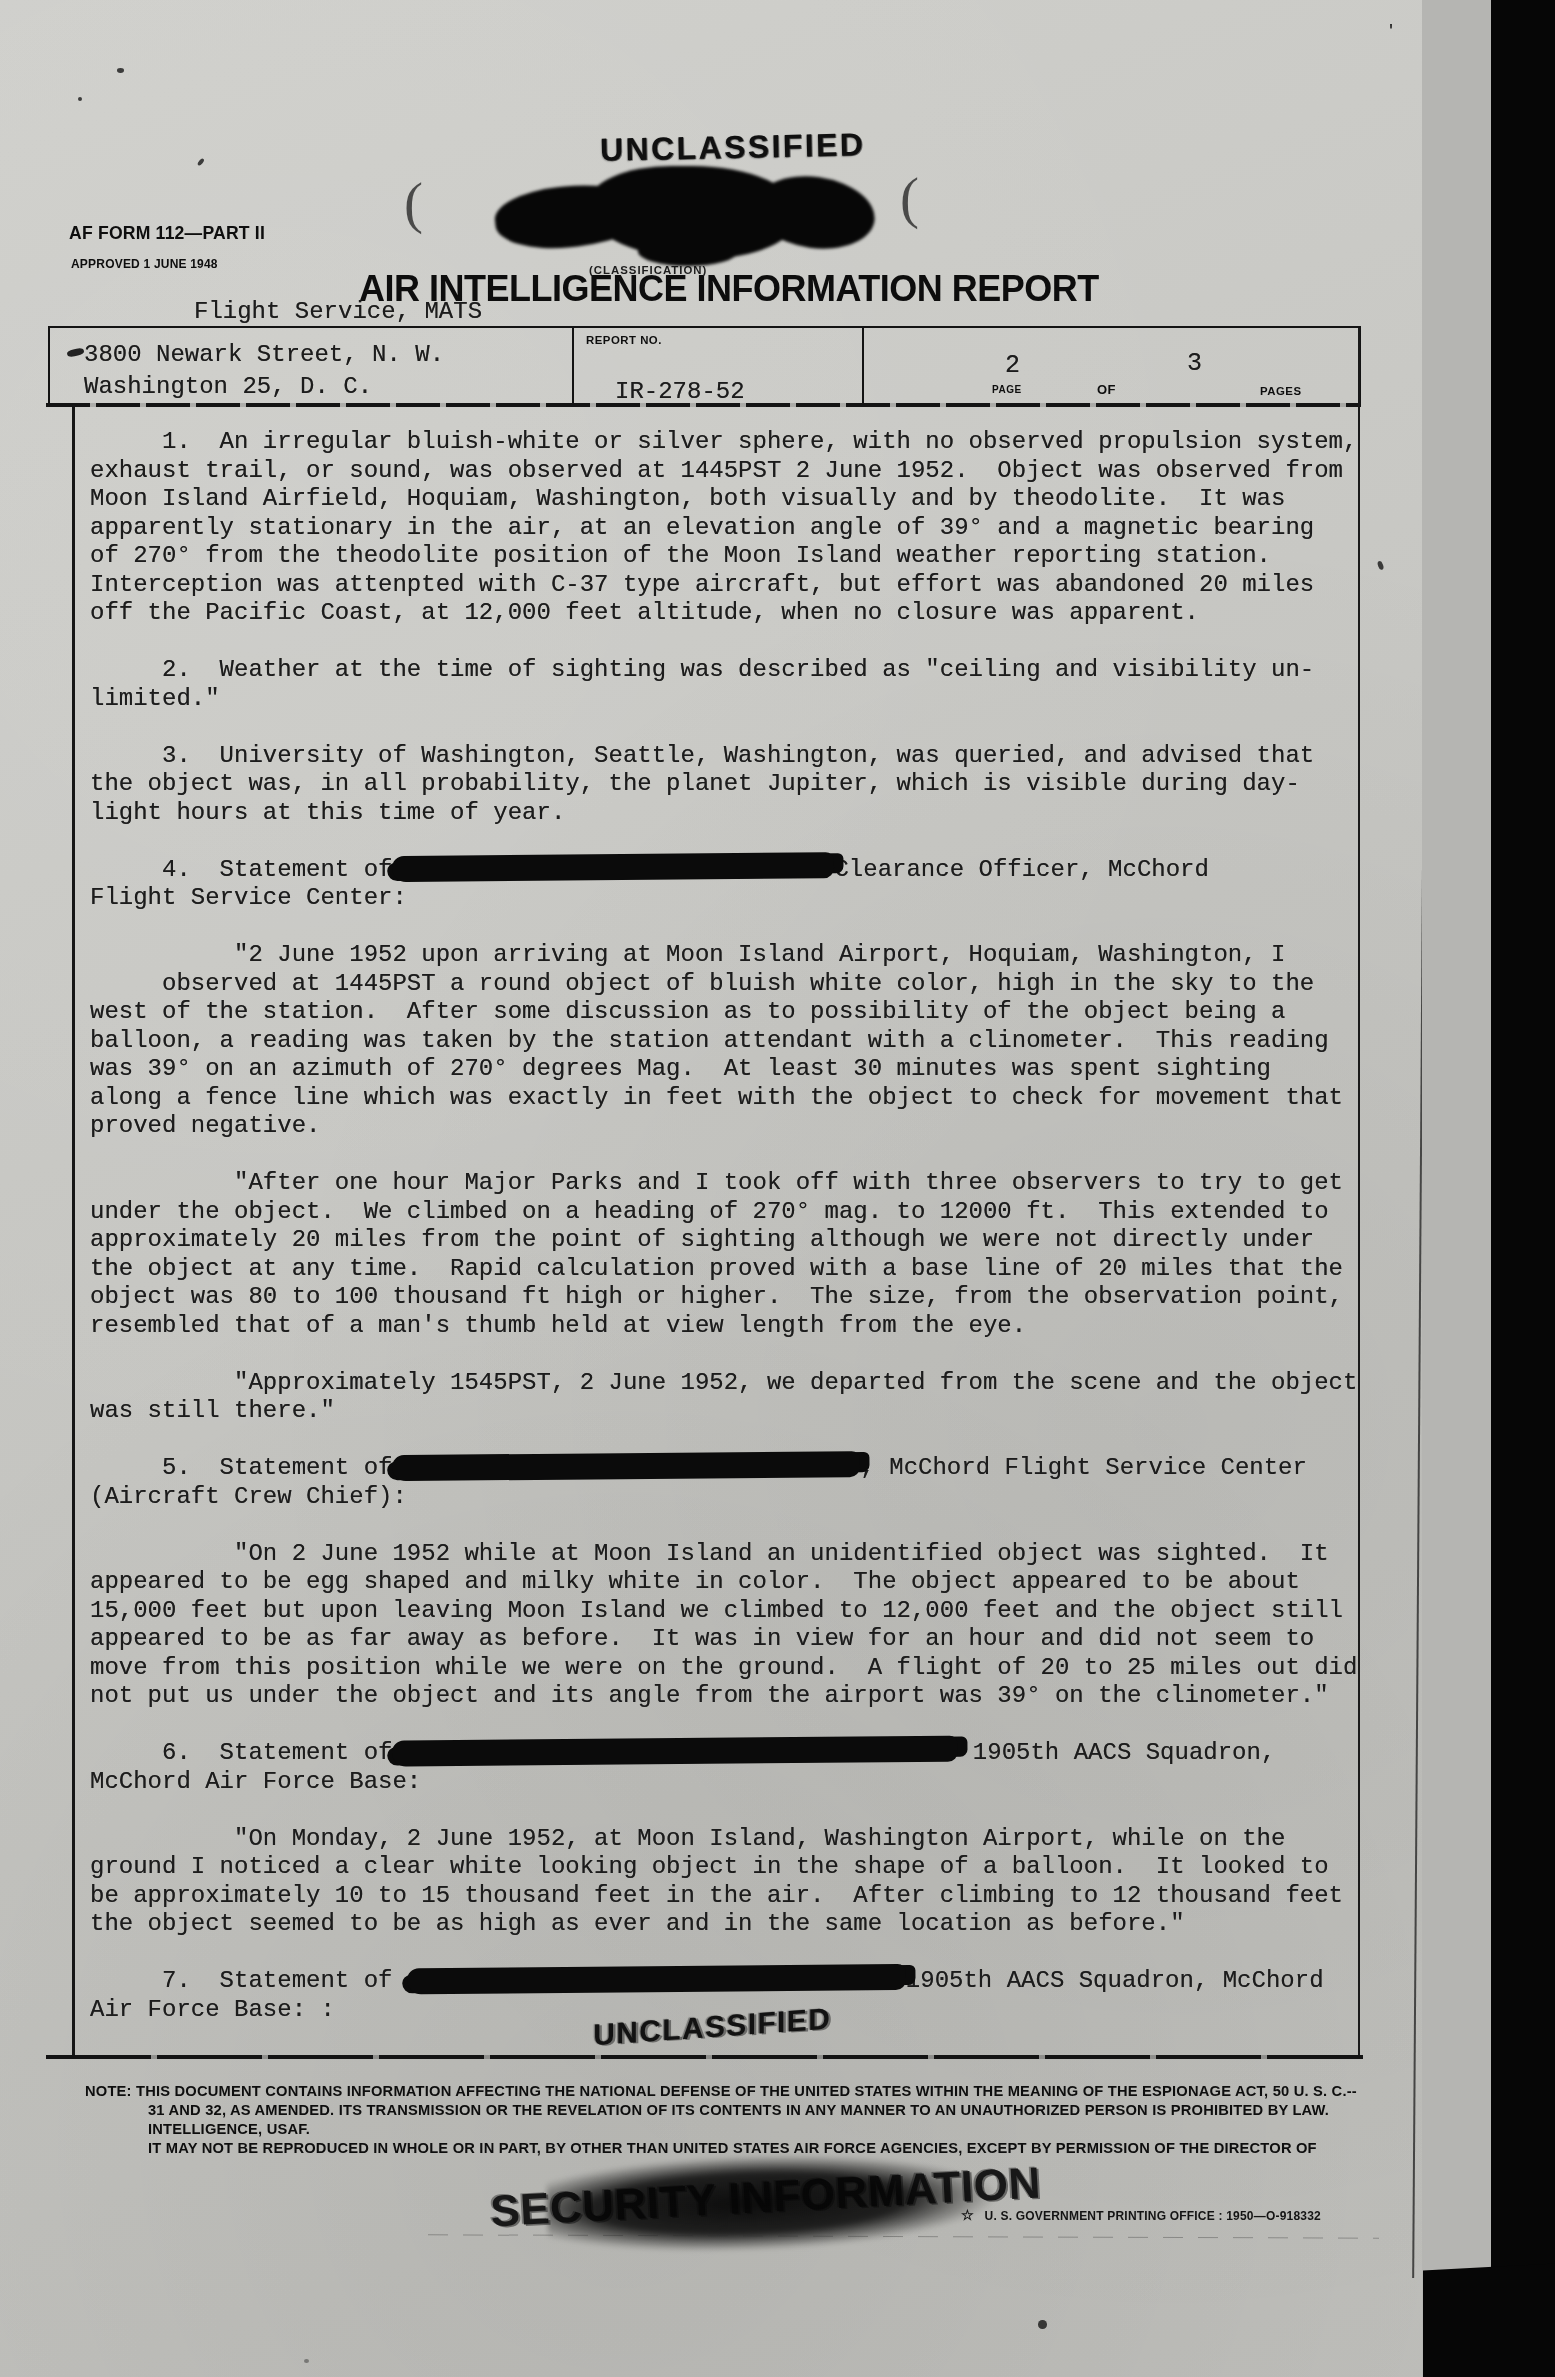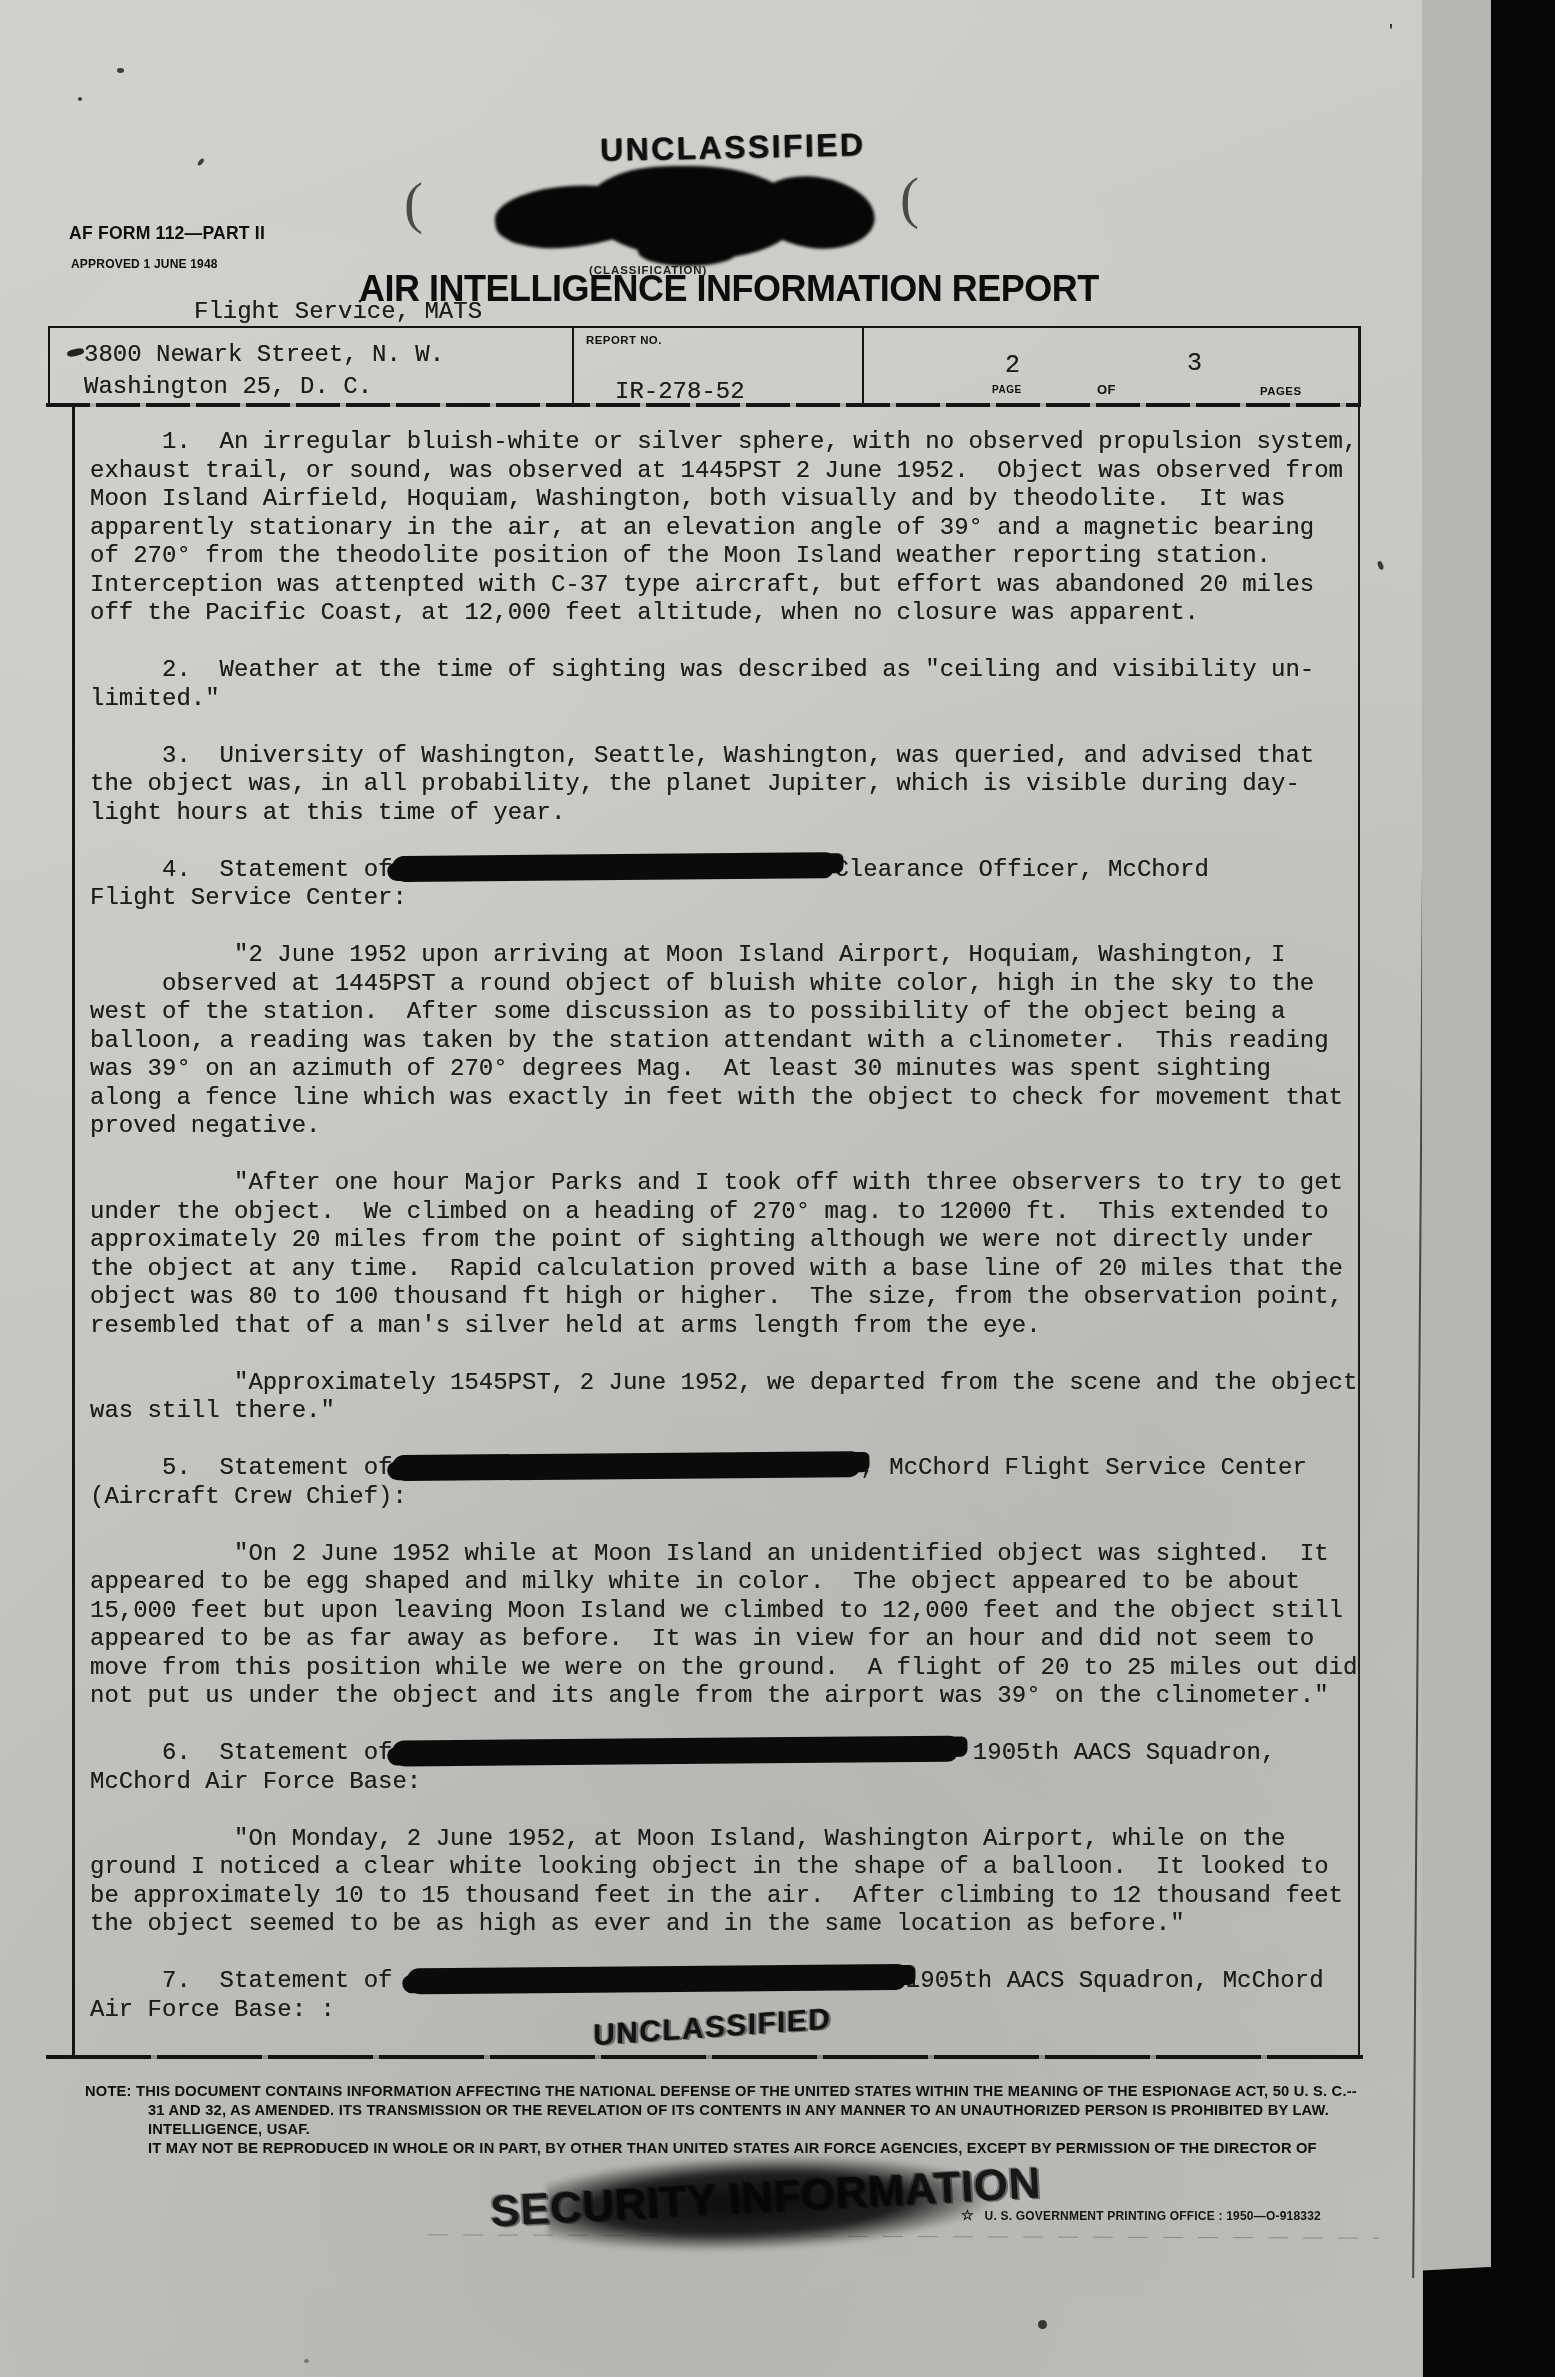--- a/index.html
+++ b/index.html
@@ -159,21 +159,21 @@
         <div class="tline"><span>was 39° on an azimuth of 270° degrees Mag.  At least 30 minutes was spent sighting</span></div>
         <div class="tline"><span>along a fence line which was exactly in feet with the object to check for movement that</span></div>
         <div class="tline"><span>proved negative.</span></div>
       </div>
       <div class="para">
         <div class="tline"><span>          "After one hour Major Parks and I took off with three observers to try to get</span></div>
         <div class="tline"><span>under the object.  We climbed on a heading of 270° mag. to 12000 ft.  This extended to</span></div>
         <div class="tline"><span>approximately 20 miles from the point of sighting although we were not directly under</span></div>
         <div class="tline"><span>the object at any time.  Rapid calculation proved with a base line of 20 miles that the</span></div>
         <div class="tline"><span>object was 80 to 100 thousand ft high or higher.  The size, from the observation point,</span></div>
-        <div class="tline"><span>resembled that of a man's silver held at arms length from the eye.</span></div>
+        <div class="tline"><span>resembled that of a man's thumb held at view length from the eye.</span></div>
       </div>
       <div class="para">
         <div class="tline"><span>          "Approximately 1545PST, 2 June 1952, we departed from the scene and the object</span></div>
         <div class="tline"><span>was still there."</span></div>
       </div>
       <div class="para">
         <div class="tline"><span>     5.  Statement of</span><span class="redact" style="width: 468px;"></span><span>, McChord Flight Service Center</span></div>
         <div class="tline"><span>(Aircraft Crew Chief):</span></div>
       </div>
       <div class="para">

